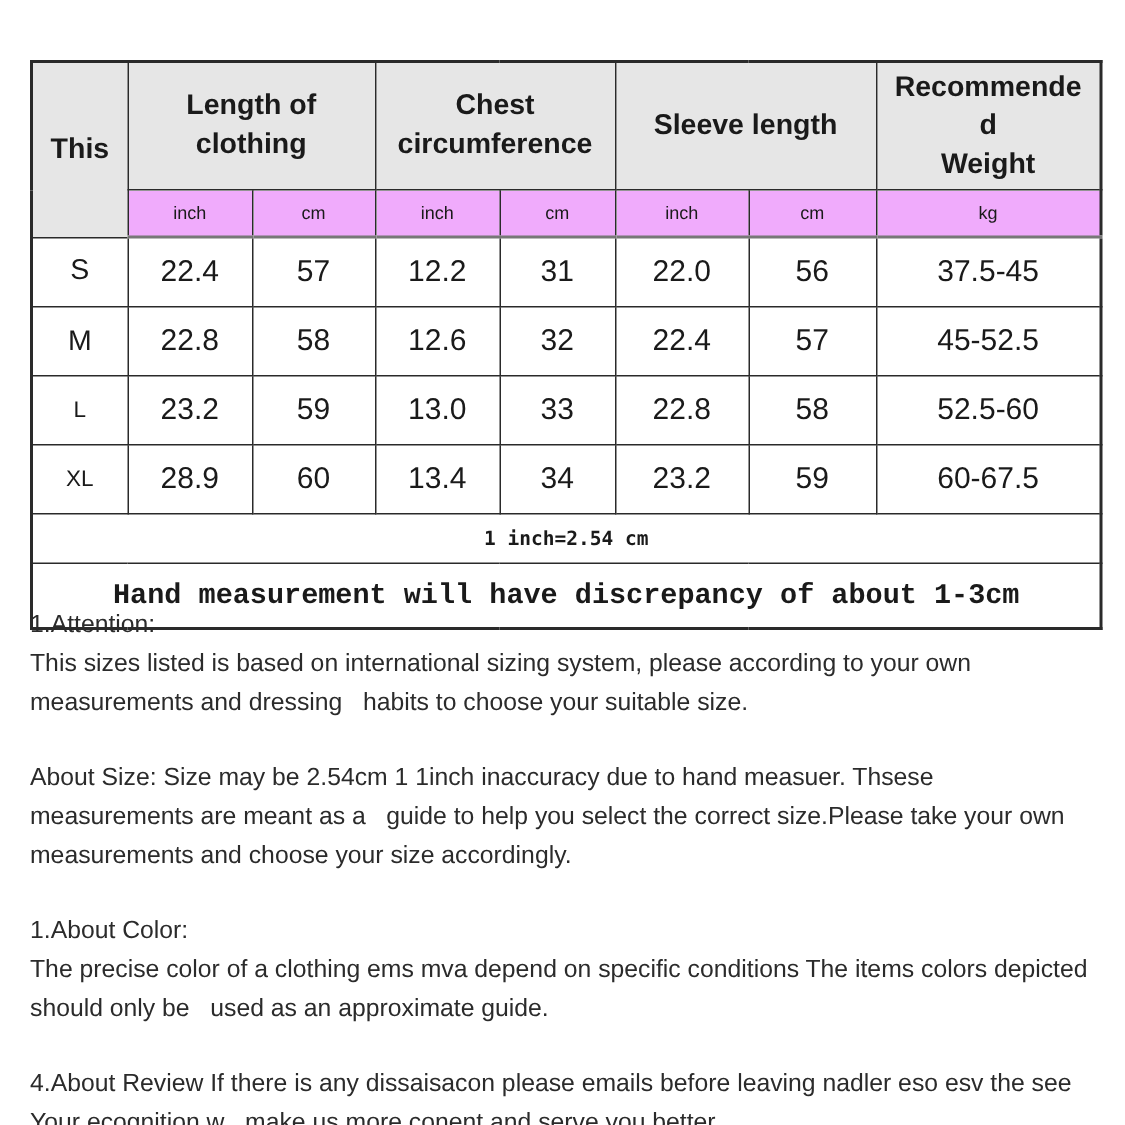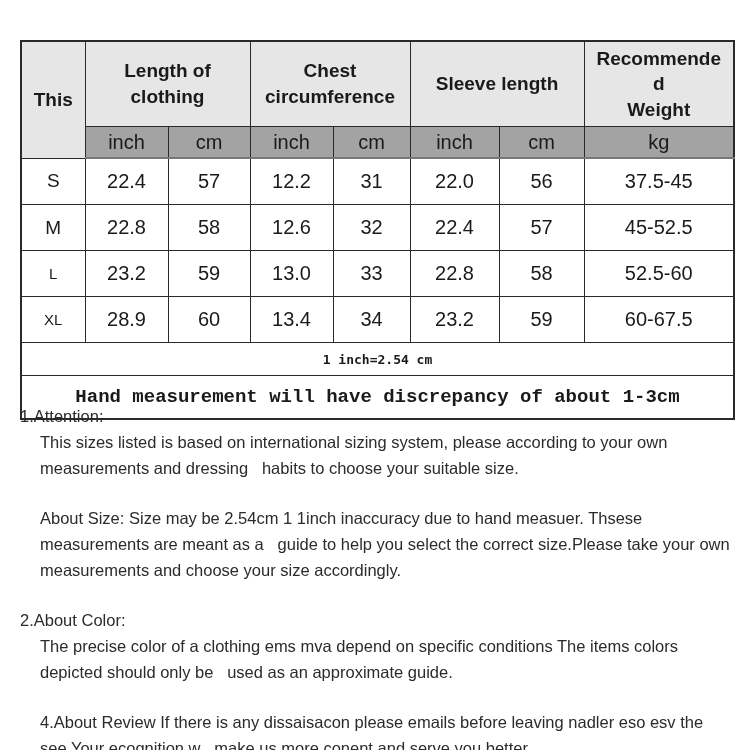--- a/index.html
+++ b/index.html
@@ -37,22 +37,22 @@
   }
   tr.head-main th {
     background: #e6e6e6;
     font-weight: bold;
     font-size: 19px;
     height: 80px;
     white-space: pre-line;
     line-height: 1.35;
   }
   tr.head-units td {
-    background: #a3a3a3;
-    font-size: 20px;
+    background: #f0abfc;
+    font-size: 12px;
     height: 26px;
     border-bottom: 2px solid #777777;
     margin-top: 12px;
   }
   th.corner {
     background: #e6e6e6;
     font-weight: bold;
     font-size: 20px;
   }
   tbody.data-rows td {
@@ -89,21 +89,20 @@
     color: #2b2b2b;
   }
   .note-block {
     margin-bottom: 24px;
   }
   .note-title {
     white-space: pre-wrap;
   }
   .note-body {
     white-space: pre-wrap;
-    margin-left: 20px;
   }
 </style>
 </head>
 <body>
 
 <div class="page">
 
   <table class="size-chart">
     <colgroup>
       <col style="width:64px">
@@ -191,21 +190,21 @@
 
   <div class="notes">
     <div class="note-block">
       <div class="note-title">1.Attention:</div>
       <div class="note-body">This sizes listed is based on international sizing system, please according to your own measurements and dressing   habits to choose your suitable size.</div>
     </div>
     <div class="note-block">
       <div class="note-body">About Size: Size may be 2.54cm 1 1inch inaccuracy due to hand measuer. Thsese measurements are meant as a   guide to help you select the correct size.Please take your own measurements and choose your size accordingly.</div>
     </div>
     <div class="note-block">
-      <div class="note-title">2.About Color:</div>
+      <div class="note-title">1.About Color:</div>
       <div class="note-body">The precise color of a clothing ems mva depend on specific conditions The items colors depicted should only be   used as an approximate guide.</div>
     </div>
     <div class="note-block">
       <div class="note-body">4.About Review If there is any dissaisacon please emails before leaving nadler eso esv the see Your ecognition w   make us more conent and serve you better.</div>
     </div>
   </div>
 
 </div>
 
 </body></html>

